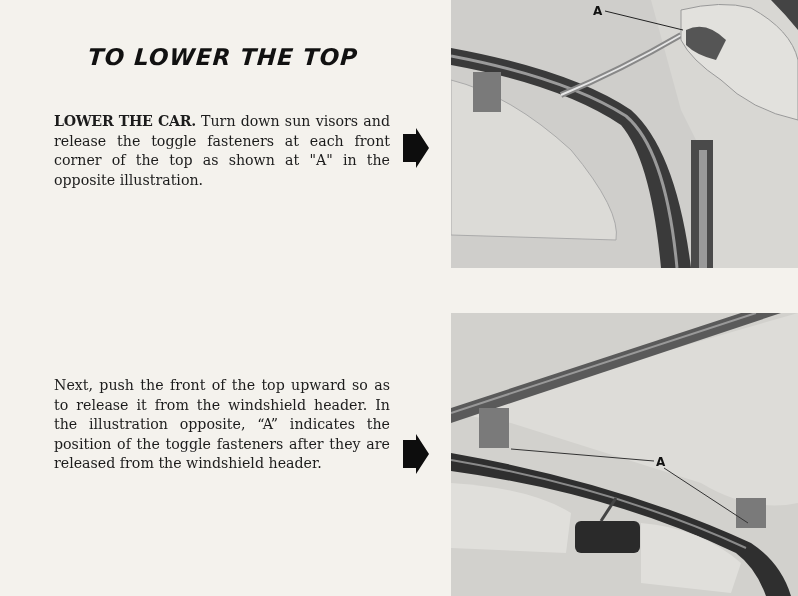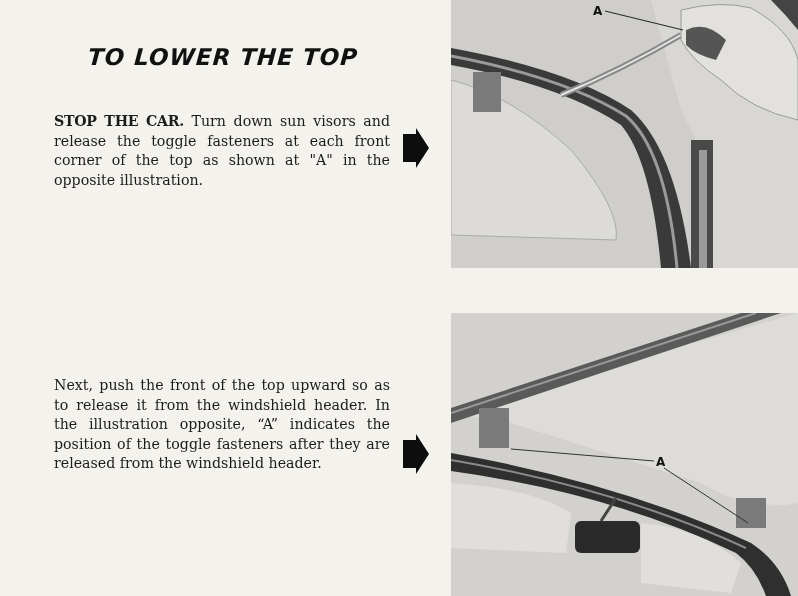--- a/index.html
+++ b/index.html
@@ -39,21 +39,21 @@
     font-family: "DejaVu Sans", sans-serif; font-weight: bold; font-size: 12px; fill: #111;
   }
 </style>
 </head>
 <body>
 
 <div class="page">
 
   <div class="title">TO LOWER THE TOP</div>
 
-  <div class="para p1"><span class="lead">STOP THE CAR.</span><span> Turn down sun visors and release the toggle fasteners at each front corner of the top as shown at "A" in the opposite illustration.</span></div>
+  <div class="para p1"><span class="lead">LOWER THE CAR.</span><span> Turn down sun visors and release the toggle fasteners at each front corner of the top as shown at "A" in the opposite illustration.</span></div>
 
   <svg class="arrow a1" viewBox="0 0 26 40">
     <polygon points="0,6 13,6 13,0 26,20 13,40 13,34 0,34" fill="#0d0d0d"></polygon>
   </svg>
 
   <div class="para p2"><span>Next, push the front of the top upward so as to release it from the windshield header. In the illustration opposite, “A” indicates the position of the toggle fasteners after they are released from the windshield header.</span></div>
 
   <svg class="arrow a2" viewBox="0 0 26 40">
     <polygon points="0,6 13,6 13,0 26,20 13,40 13,34 0,34" fill="#0d0d0d"></polygon>
   </svg>

